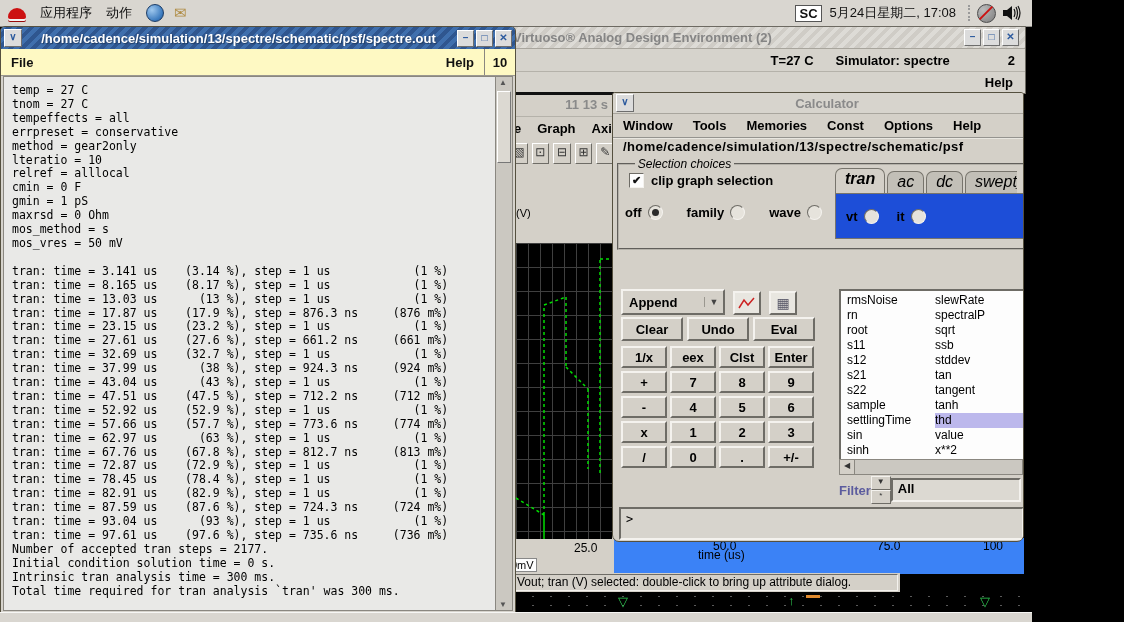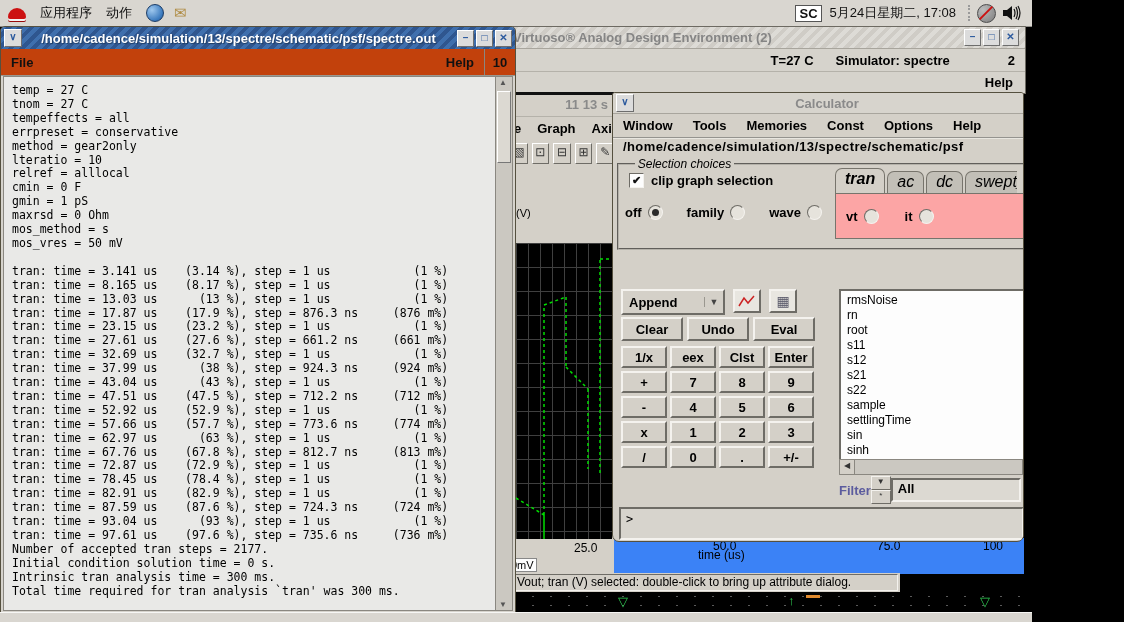--- a/index.html
+++ b/index.html
@@ -28,21 +28,21 @@
     font-size:10px;line-height:13px;text-align:center;color:#2c5a9e;margin-left:2px;font-weight:bold;}
   .chevbtn{width:16px;height:16px;background:#dcdcdc;border:1px solid;border-color:#fff #6d6d6d #6d6d6d #fff;
     color:#2c5a9e;font-size:10px;line-height:14px;text-align:center;font-weight:bold;}
   
   .term{position:absolute;left:0;top:26px;width:514px;height:586px;background:#d6d3cc;
     border:1px solid #55503f;border-radius:5px 5px 0 0;z-index:3;}
   .term-title{height:22px;border-radius:4px 4px 0 0;display:flex;align-items:center;
     background:repeating-linear-gradient(135deg,#3f6fad 0 4px,#2f568f 4px 8px);padding:0 3px;}
   .term-title .ttext{flex:1;text-align:center;color:#fff;font-weight:bold;font-size:13px;
     text-shadow:1px 1px 1px #1e3a60;white-space:nowrap;overflow:hidden;}
-  .term-menu{height:26px;display:flex;align-items:center;background:#c2410c;border-bottom:1px solid #9b9890;
+  .term-menu{height:26px;display:flex;align-items:center;background:#fef9c3;border-bottom:1px solid #9b9890;
     font-size:13px;font-weight:bold;color:#111;}
   .term-menu .mitem{padding:0 10px;}
   .tensell{width:30px;height:26px;border-left:1px solid #8a8780;display:flex;align-items:center;
     justify-content:center;font-weight:bold;font-size:13px;}
   .term-body{position:absolute;left:2px;top:49px;right:18px;bottom:2px;background:#e9e9e7;
     border:1px solid #8a8780;overflow:hidden;}
   .term-body pre{margin:0;padding:7px 0 0 8px;font-family:"DejaVu Sans Mono",monospace;
     font-size:11.5px;line-height:13.9px;color:#000;}
   .vscroll{position:absolute;top:49px;right:2px;bottom:2px;width:16px;background:#cbc8c1;
     border:1px solid #8a8780;}
@@ -110,26 +110,26 @@
   .radio-circle{width:13px;height:13px;border-radius:50%;background:#e6e3dc;border:1px solid;
     border-color:#6e6c66 #f4f2ee #f4f2ee #6e6c66;position:relative;}
   .radio-circle.sel::after{content:"";position:absolute;left:3px;top:3px;width:7px;height:7px;
     border-radius:50%;background:#2b2b2b;}
   .tabstrip{position:absolute;left:216px;top:-4px;width:182px;height:26px;display:flex;gap:2px;
     align-items:flex-end;overflow:hidden;}
   .tab{height:20px;padding:1px 9px 0;border:1px solid #77746c;border-bottom:none;
     border-radius:7px 7px 0 0;background:#c2bfb7;font-style:italic;font-size:16px;white-space:nowrap;}
   .tab.active{background:#d4d0c8;height:23px;font-weight:bold;}
   .tabpanel{position:absolute;left:216px;top:22px;width:178px;height:44px;border:1px solid #77746c;
-    background:#fca5a5;display:flex;gap:26px;align-items:center;padding-left:10px;font-weight:bold;}
+    background:#1d4ed8;display:flex;gap:18px;align-items:center;padding-left:10px;font-weight:bold;}
   .exprfield{position:absolute;left:6px;top:162px;width:392px;height:24px;background:#fdfdfd;
     border:2px solid;border-color:#6e6c66 #f4f2ee #f4f2ee #6e6c66;font-weight:bold;
     display:flex;align-items:center;padding-left:4px;white-space:pre;}
   .caret{width:1px;height:15px;background:#000;margin:0 1px;box-shadow:0 -1px 0 #000,0 1px 0 #000;}
-  .appendrow{position:absolute;left:8px;top:196px;display:flex;gap:8px;align-items:flex-start;}
+  .appendrow{position:absolute;left:8px;top:196px;display:flex;gap:8px;align-items:flex-end;}
   .dropdown{width:100px;height:22px;background:#d4d0c8;border:2px solid;
     border-color:#f4f2ee #6e6c66 #6e6c66 #f4f2ee;display:flex;align-items:center;font-weight:bold;}
   .dropdown .dlab{flex:1;padding-left:6px;}
   .dropdown .darr{width:18px;text-align:center;font-size:9px;color:#444;border-left:1px solid #9a978f;}
   .iconbtn{width:24px;height:20px;background:#e8e6e0;border:2px solid;
     border-color:#f4f2ee #6e6c66 #6e6c66 #f4f2ee;display:flex;align-items:center;justify-content:center;}
   .calcbtn{background:#d4d0c8;border:2px solid;border-color:#f4f2ee #6e6c66 #6e6c66 #f4f2ee;
     font-weight:bold;font-size:13px;font-family:"Liberation Sans",sans-serif;
     display:flex;align-items:center;justify-content:center;color:#000;}
   .actionrow{position:absolute;left:8px;top:224px;display:flex;gap:4px;}
@@ -403,20 +403,33 @@
           <div class="fnitem">root</div>
           <div class="fnitem">s11</div>
           <div class="fnitem">s12</div>
           <div class="fnitem">s21</div>
           <div class="fnitem">s22</div>
           <div class="fnitem">sample</div>
           <div class="fnitem">settlingTime</div>
           <div class="fnitem">sin</div>
           <div class="fnitem">sinh</div>
         </div>
+      <div class="fncol c2">
+          <div class="fnitem">slewRate</div>
+          <div class="fnitem">spectralP</div>
+          <div class="fnitem">sqrt</div>
+          <div class="fnitem">ssb</div>
+          <div class="fnitem">stddev</div>
+          <div class="fnitem">tan</div>
+          <div class="fnitem">tangent</div>
+          <div class="fnitem">tanh</div>
+          <div class="fnitem sel">thd</div>
+          <div class="fnitem">value</div>
+          <div class="fnitem">x**2</div>
+        </div>
     </div>
     <div class="hscroll">
       <span class="arr">◀</span>
     </div>
 
     <div class="filterrow">
       <span class="filterlab">Filter</span>
       <div class="splitbtn">
         <div>▼</div>
         <div>*</div>

